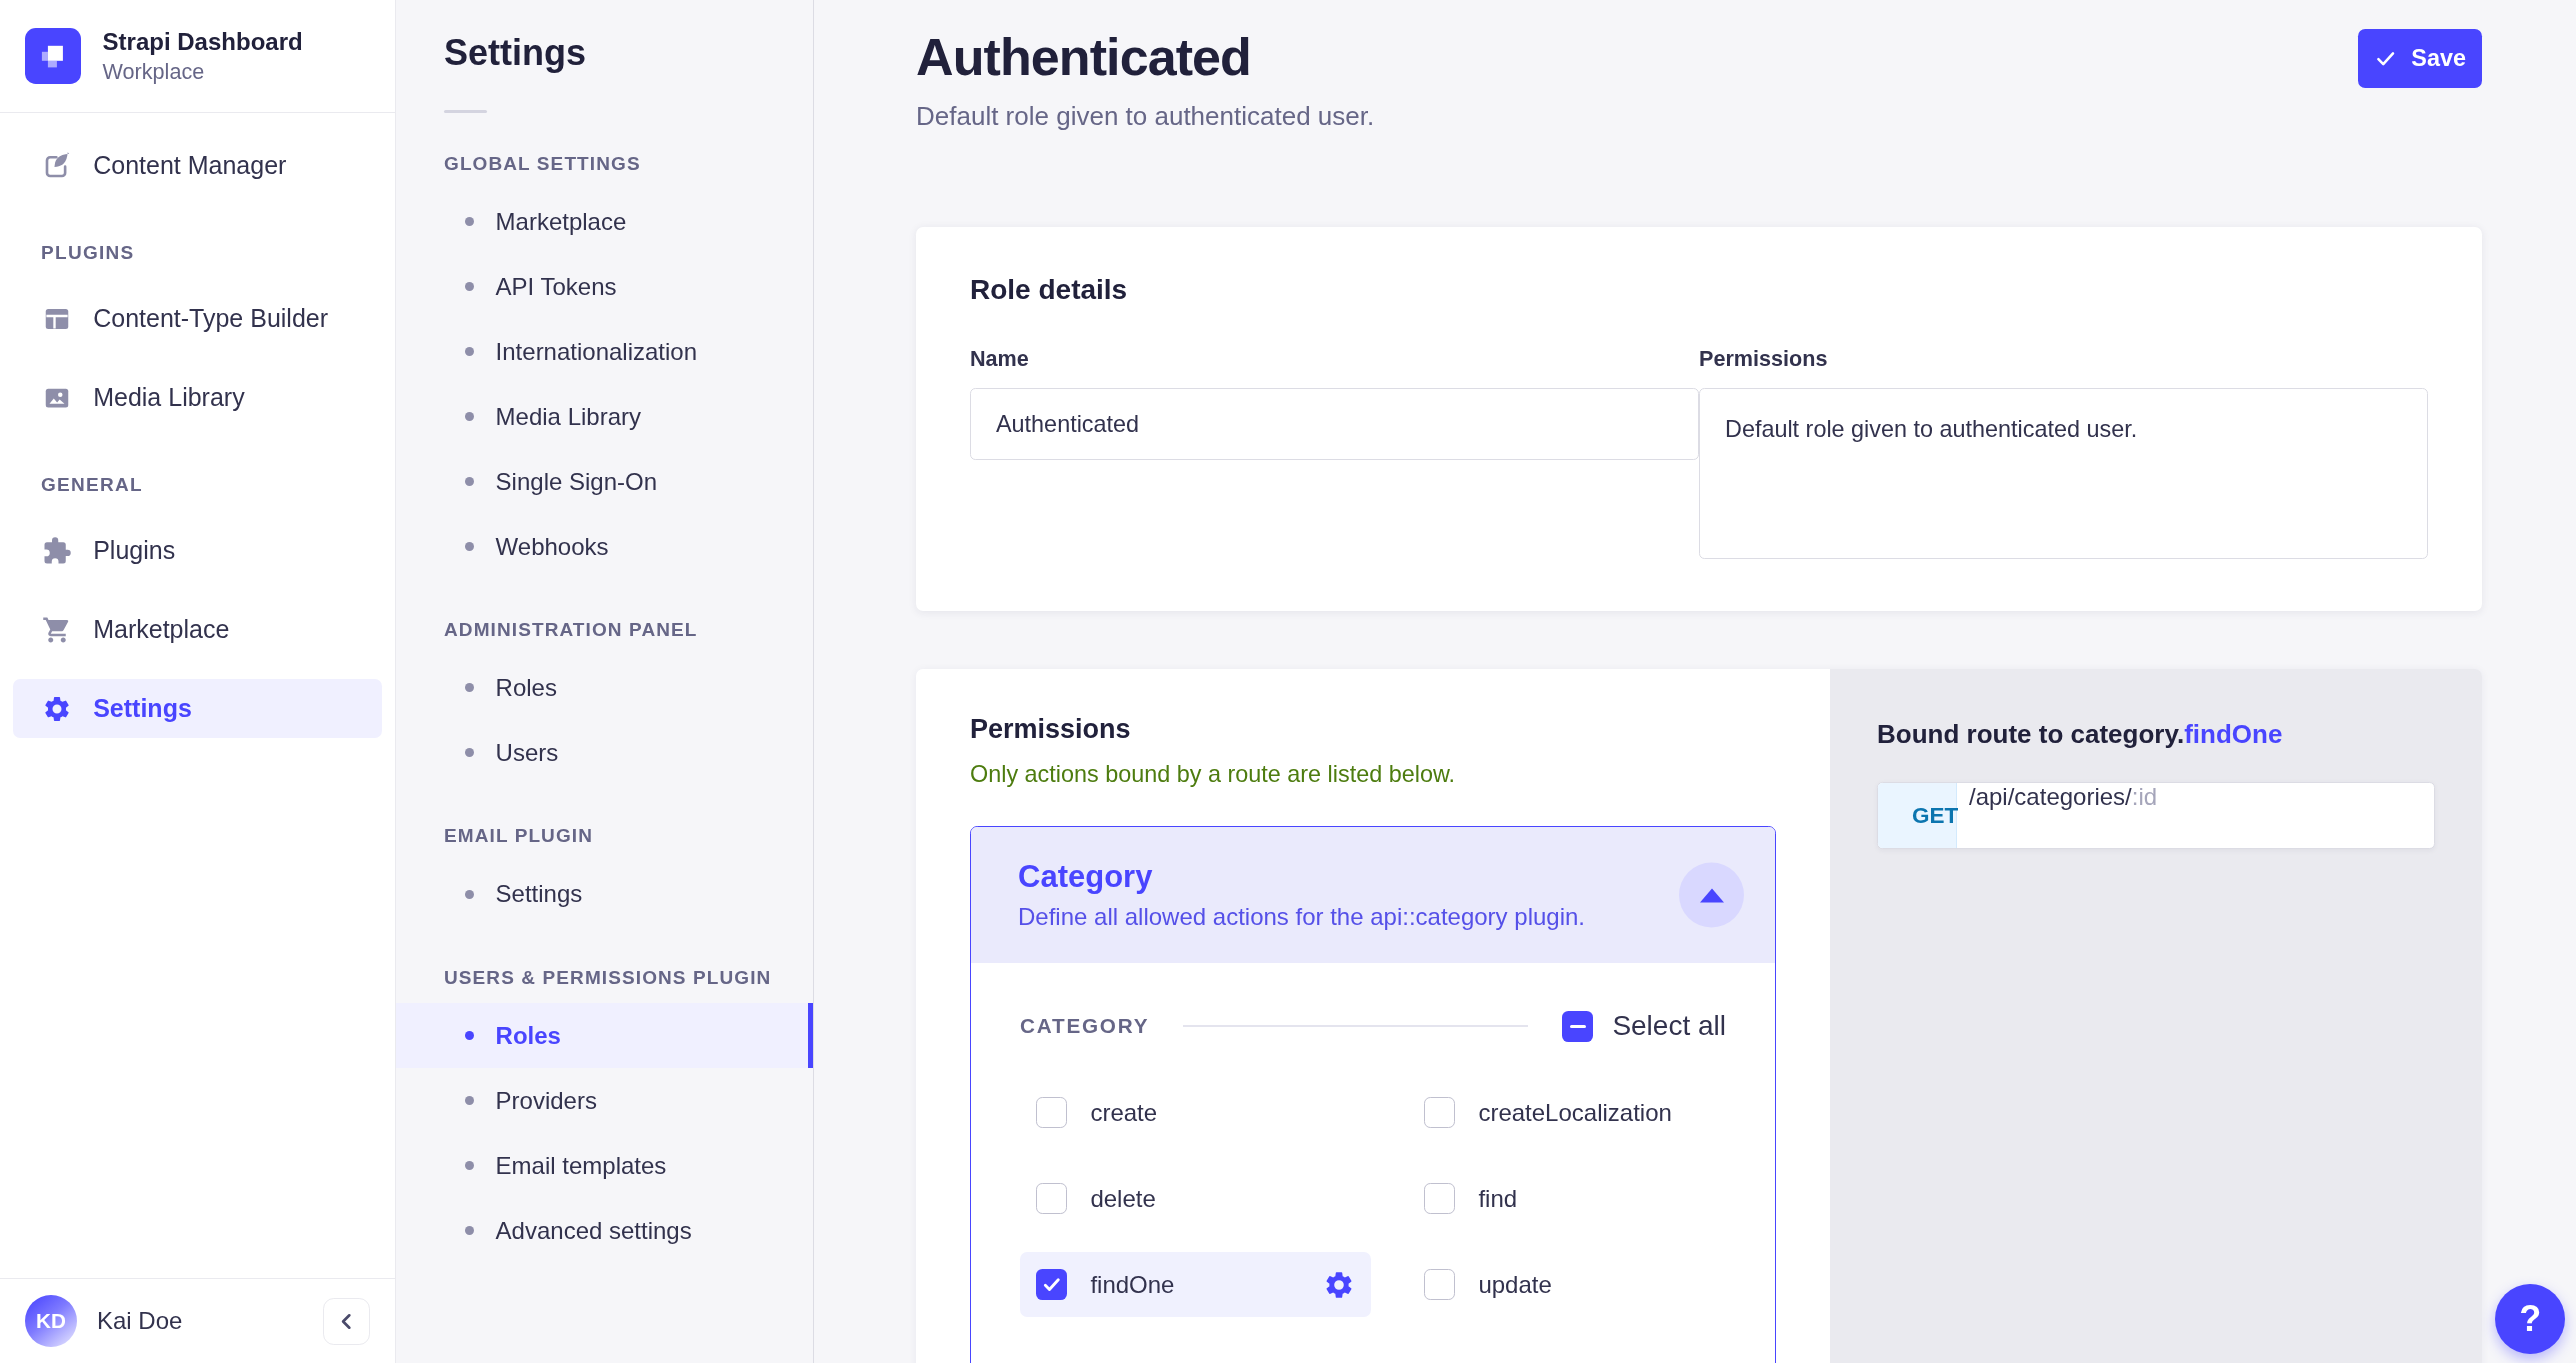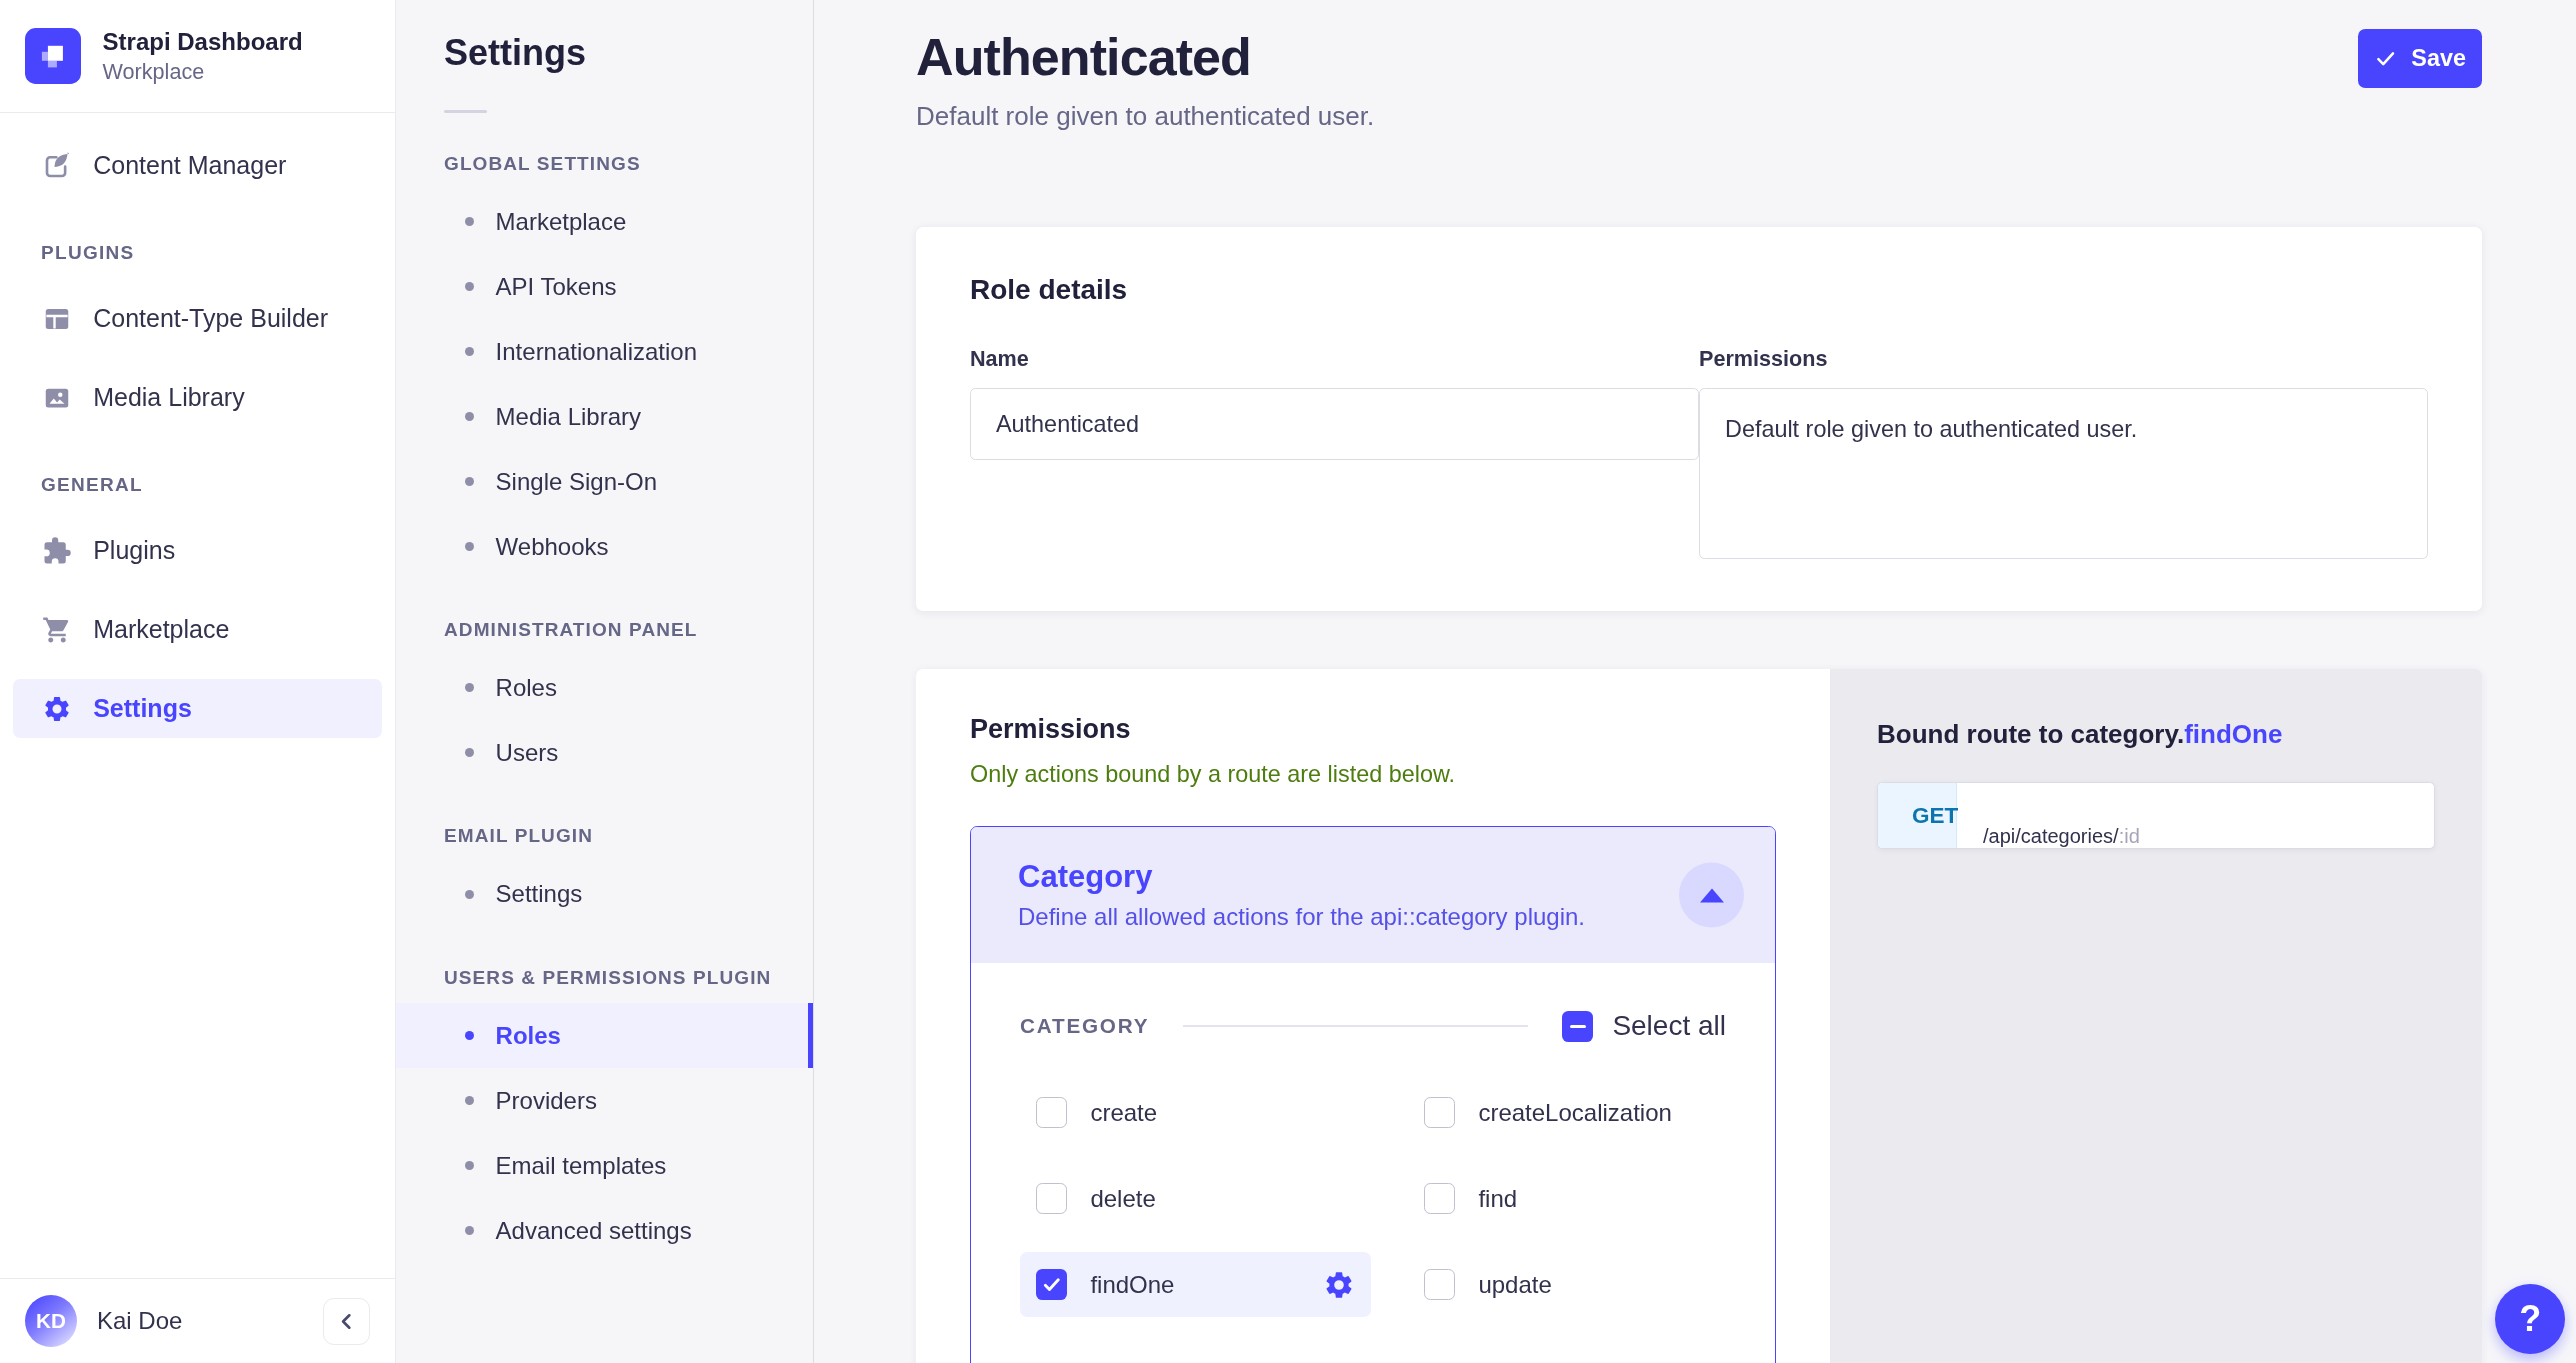--- a/index.html
+++ b/index.html
@@ -77,21 +77,21 @@
   .perm-cell { height:65px; display:flex; align-items:center; gap:23.4px; padding:0 16px; border-radius:7.2px; }
   .perm-cell.active { background:#f0f1fe; margin-right:37px; }
   .perm-label { font-size:24px; color:#32324d; }
   .gear-btn { margin-left:auto; border:none; background:none; padding:0; display:none; cursor:pointer; }
   .perm-cell.active .gear-btn { display:flex; }
   
   .route-title { font-size:26px; font-weight:bold; color:#21213b; }
   .route-title .action { color:#4945ff; }
   .route-box { margin-top:32px; display:flex; align-items:stretch; height:67px; background:#fff; border:1.8px solid #dcdce4; border-radius:5.4px; overflow:hidden; box-shadow:0 1.8px 5.4px rgba(33,33,82,0.05); }
   .route-method { width:79px; min-width:79px; background:#eaf5ff; border-right:1.8px solid #d3eafd; color:#0c75af; font-size:22.5px; font-weight:bold; display:flex; align-items:center; justify-content:center;padding-left:36px; }
-  .route-path { display:flex; align-items:flex-end; padding-left:26px; font-size:20px; color:#32324d; white-space:pre; }
+  .route-path { display:flex; align-items:flex-start; padding-left:12px; font-size:24px; color:#32324d; white-space:pre; }
   .route-param { color:#a5a5ba; }
   
   .help-btn { position:absolute; right:10.8px; bottom:9px; width:70px; height:70px; border-radius:50%; border:none; background:#4945ff; color:#fff; font-size:36px; font-weight:bold; font-family:inherit; display:flex; align-items:center; justify-content:center; box-shadow:0 5.4px 12.6px rgba(73,69,255,0.35); cursor:pointer; }
 </style>
 </head>
 <body>
 
 <aside class="sidebar">
   <div class="brand">
     <div class="logo">

